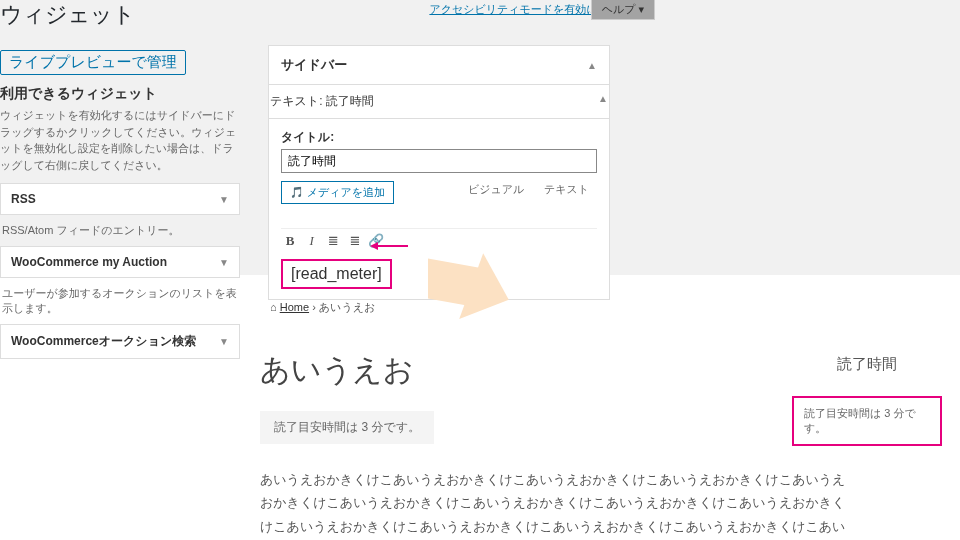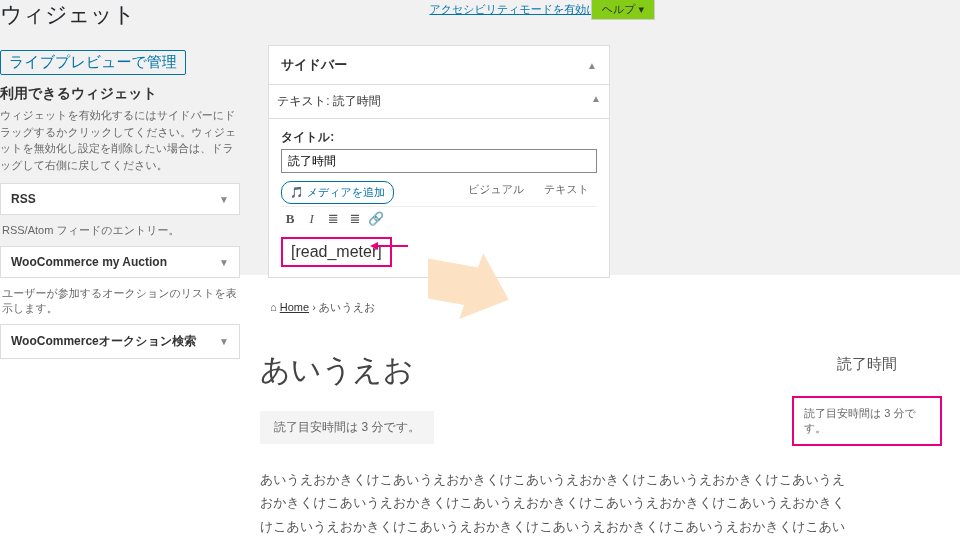--- a/index.html
+++ b/index.html
@@ -1,39 +1,39 @@
 <!DOCTYPE html>
 <html><head>
 <meta charset="utf-8">
 <style>
   * { box-sizing: border-box; margin: 0; padding: 0; }
   body { font-family: -apple-system, BlinkMacSystemFont, "Hiragino Sans", sans-serif; background: #fff; width: 960px; height: 540px; overflow: hidden; position: relative; font-size: 13px; color: #333; }
   .top-area { background: #f1f1f1; height: 275px; padding: 0; display: flex; position: relative; }
   .top-links { position: absolute; top: 2px; right: 340px; font-size: 11px; }
   .top-links a { color: #0073aa; text-decoration: underline; }
-  .help-tab { position: absolute; top: 0; right: 305px; background: #84cc16; border: 1px solid #ccc; border-top: none; padding: 2px 10px; font-size: 11px; }
+  .help-tab { position: absolute; top: 0; right: 305px; background: #a3a3a3; border: 1px solid #ccc; border-top: none; padding: 2px 10px; font-size: 11px; }
   .left-col { width: 250px; padding: 0 10px 0 0; }
   .page-title { font-size: 22px; font-weight: 400; color: #23282d; display: inline-block; margin: 0 6px 20px 0; }
   .live-preview { display: inline-block; border: 1px solid #0073aa; color: #0073aa; font-size: 15px; padding: 2px 8px; border-radius: 2px; vertical-align: 4px; }
   .section-h { font-size: 14px; font-weight: bold; margin: 10px 0 4px; }
   .section-desc { font-size: 11px; color: #666; line-height: 1.5; margin-bottom: 10px; }
   .widget-item { background: #fff; border: 1px solid #ddd; padding: 8px 10px; display: flex; justify-content: space-between; align-items: center; font-size: 12px; font-weight: bold; margin-bottom: 0; }
   .widget-caret { color: #888; font-size: 10px; }
   .widget-desc { font-size: 11px; color: #666; padding: 8px 2px; }
   .right-col { flex: 1; padding: 45px 0 0 18px; max-width: 360px; }
   .panel { background: #fff; border: 1px solid #ddd; }
   .panel-head { padding: 10px 12px; border-bottom: 1px solid #ddd; font-weight: bold; font-size: 13px; display: flex; justify-content: space-between; align-items: center; }
-  .panel-sub { padding: 8px 8px; border-bottom: 1px solid #ddd; font-size: 12px; display: flex; justify-content: space-between; }
+  .panel-sub { padding: 8px 1px; border-bottom: 1px solid #ddd; font-size: 12px; display: flex; justify-content: space-between; }
   .panel-body { padding: 10px 12px; }
   .field-label { font-size: 12px; margin-bottom: 3px; font-weight: bold; }
   .title-input { width: 100%; border: 1px solid #888; padding: 4px 6px; font-size: 12px; margin-bottom: 8px; }
-  .media-btn { display: inline-block; border: 1px solid #0073aa; color: #0073aa; padding: 3px 8px; font-size: 11px; border-radius: 10px; }
+  .media-btn { display: inline-block; border: 1px solid #0073aa; color: #0073aa; padding: 3px 8px; font-size: 11px; border-radius: 0; }
   .editor-tabs { float: right; }
   .editor-tabs span { font-size: 11px; color: #666; padding: 3px 8px; }
-  .toolbar { clear: both; margin-top: 2px; padding: 4px 0; border-top: 1px solid #eee; }
+  .toolbar { clear: both; margin-top: 24px; padding: 4px 0; border-top: 1px solid #eee; }
   .toolbar span { display: inline-block; width: 18px; text-align: center; color: #555; font-size: 13px; font-family: serif; }
   .shortcode-box { border: 2px solid #e6007e; padding: 4px 8px; font-size: 16px; display: inline-block; margin-top: 6px; }
   .pink-arrow { position: absolute; left: 370px; top: 237px; }
   .pink-arrow .line { width: 30px; height: 2px; background: #e6007e; display: inline-block; vertical-align: middle; }
   .pink-arrow .head { display: inline-block; width: 0; height: 0; border-top: 4px solid transparent; border-bottom: 4px solid transparent; border-right: 8px solid #e6007e; vertical-align: middle; }
   .big-arrow { position: absolute; left: 420px; top: 253px; width: 100px; height: 80px; }
   .big-arrow::before { content: ""; position: absolute; left: 8px; top: 10px; width: 50px; height: 40px; background: #fce1c3; transform: skewY(10deg); }
   .big-arrow::after { content: ""; position: absolute; left: 50px; top: 5px; width: 0; height: 0; border-left: 40px solid #fce1c3; border-top: 35px solid transparent; border-bottom: 35px solid transparent; transform: rotate(20deg); }
   .breadcrumb { position: absolute; left: 270px; top: 300px; font-size: 11px; color: #555; }
   .breadcrumb .home-icon { font-size: 11px; }

